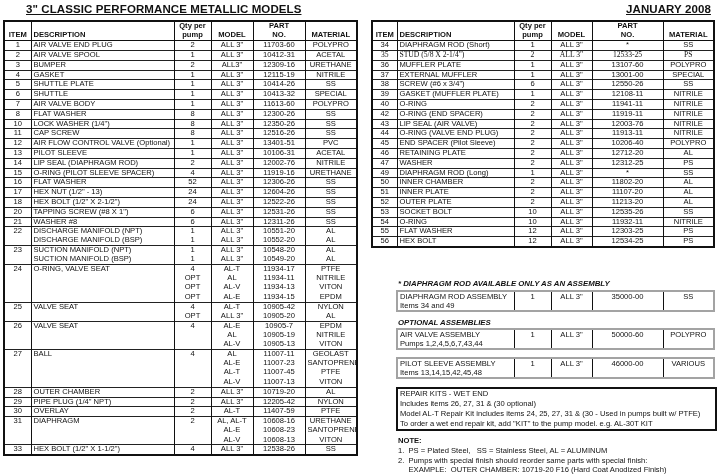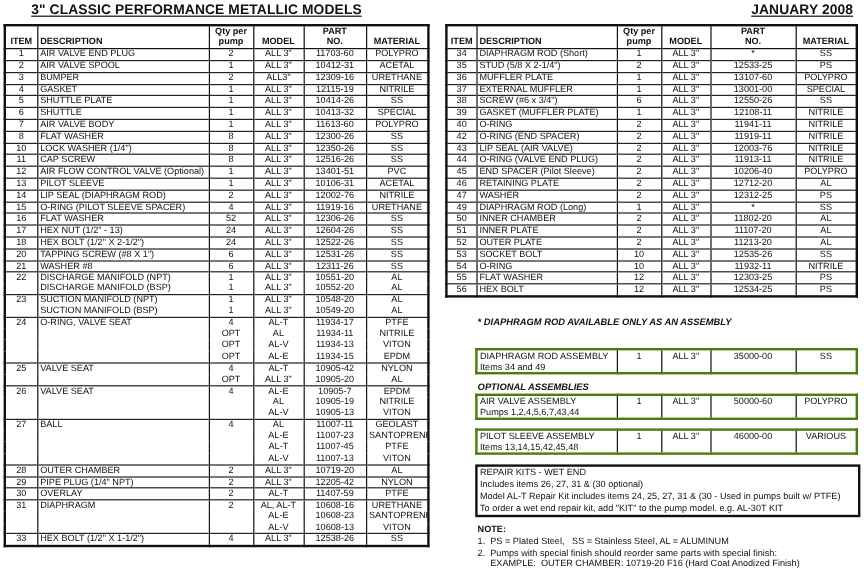--- a/index.html
+++ b/index.html
@@ -15,21 +15,21 @@
   table.parts td, table.parts th { border-left:1px solid #111; border-right:1px solid #111;
           padding:0 2px; white-space:nowrap; overflow:hidden; vertical-align:top; }
   table.parts th { font-weight:bold; font-size:7.6px; vertical-align:bottom;
           border-bottom:1.5px solid #111; line-height:8.6px; padding-bottom:1px; }
   table.parts tr.grp td { border-top:1px solid #222; }
   table.parts td.c { text-align:center; }
   td.desc, th.desc { text-align:left; }
   #left-table { left:3px; top:20px; width:353px; }
   #right-table { left:371px; top:20px; width:342px; }
   .sub-heading { position:absolute; font-weight:bold; font-style:italic; font-size:7.8px; }
-  table.asm { border:2px solid #4d7c0f; font-size:7.6px; line-height:9px; }
+  table.asm { border:2px solid #a3a3a3; font-size:7.6px; line-height:9px; }
   table.asm td { border-left:1px solid #111; border-right:1px solid #111; vertical-align:top;
           padding:0 2px; white-space:nowrap; }
   table.asm td.c { text-align:center; }
   .box { position:absolute; border:2px solid #111; font-size:7.6px; line-height:10px;
          padding:0 2px; white-space:nowrap; }
   .note { position:absolute; font-size:7.6px; line-height:10px; white-space:nowrap; }
   .note b { font-weight:bold; }
 </style>
 </head>
 <body>
@@ -425,21 +425,21 @@
   </thead>
   <tbody id="right-body">
       <tr class="grp" style="height: 9.6px;">
         <td class="c">34</td>
         <td class="desc">DIAPHRAGM ROD  (Short)</td>
         <td class="c">1</td>
         <td class="c">ALL 3"</td>
         <td class="c">*</td>
         <td class="c">SS</td>
       </tr>
-      <tr class="grp" style="height: 9.6px;">
+      <tr class="grp" style="height: 9.6px; font-family: Liberation Serif, serif;">
         <td class="c">35</td>
         <td class="desc">STUD (5/8 X 2-1/4")</td>
         <td class="c">2</td>
         <td class="c">ALL 3"</td>
         <td class="c">12533-25</td>
         <td class="c">PS</td>
       </tr>
       <tr class="grp" style="height: 9.6px;">
         <td class="c">36</td>
         <td class="desc">MUFFLER PLATE</td>
@@ -588,21 +588,21 @@
         <td class="c">56</td>
         <td class="desc">HEX BOLT</td>
         <td class="c">12</td>
         <td class="c">ALL 3"</td>
         <td class="c">12534-25</td>
         <td class="c">PS</td>
       </tr>
     </tbody>
 </table>
 
-<div class="sub-heading" style="left:398px; top:264px;">* DIAPHRAGM ROD AVAILABLE ONLY AS AN ASSEMBLY</div>
+<div class="sub-heading" style="left:398px; top:279px;">* DIAPHRAGM ROD AVAILABLE ONLY AS AN ASSEMBLY</div>
 <table class="asm" style="left:396px; top:290px; width:317px;">
   <colgroup>
       <col style="width:117px">
       <col style="width:37px">
       <col style="width:41px">
       <col style="width:71px">
       <col style="width:51px">
     </colgroup>
   <tbody>
       <tr>

